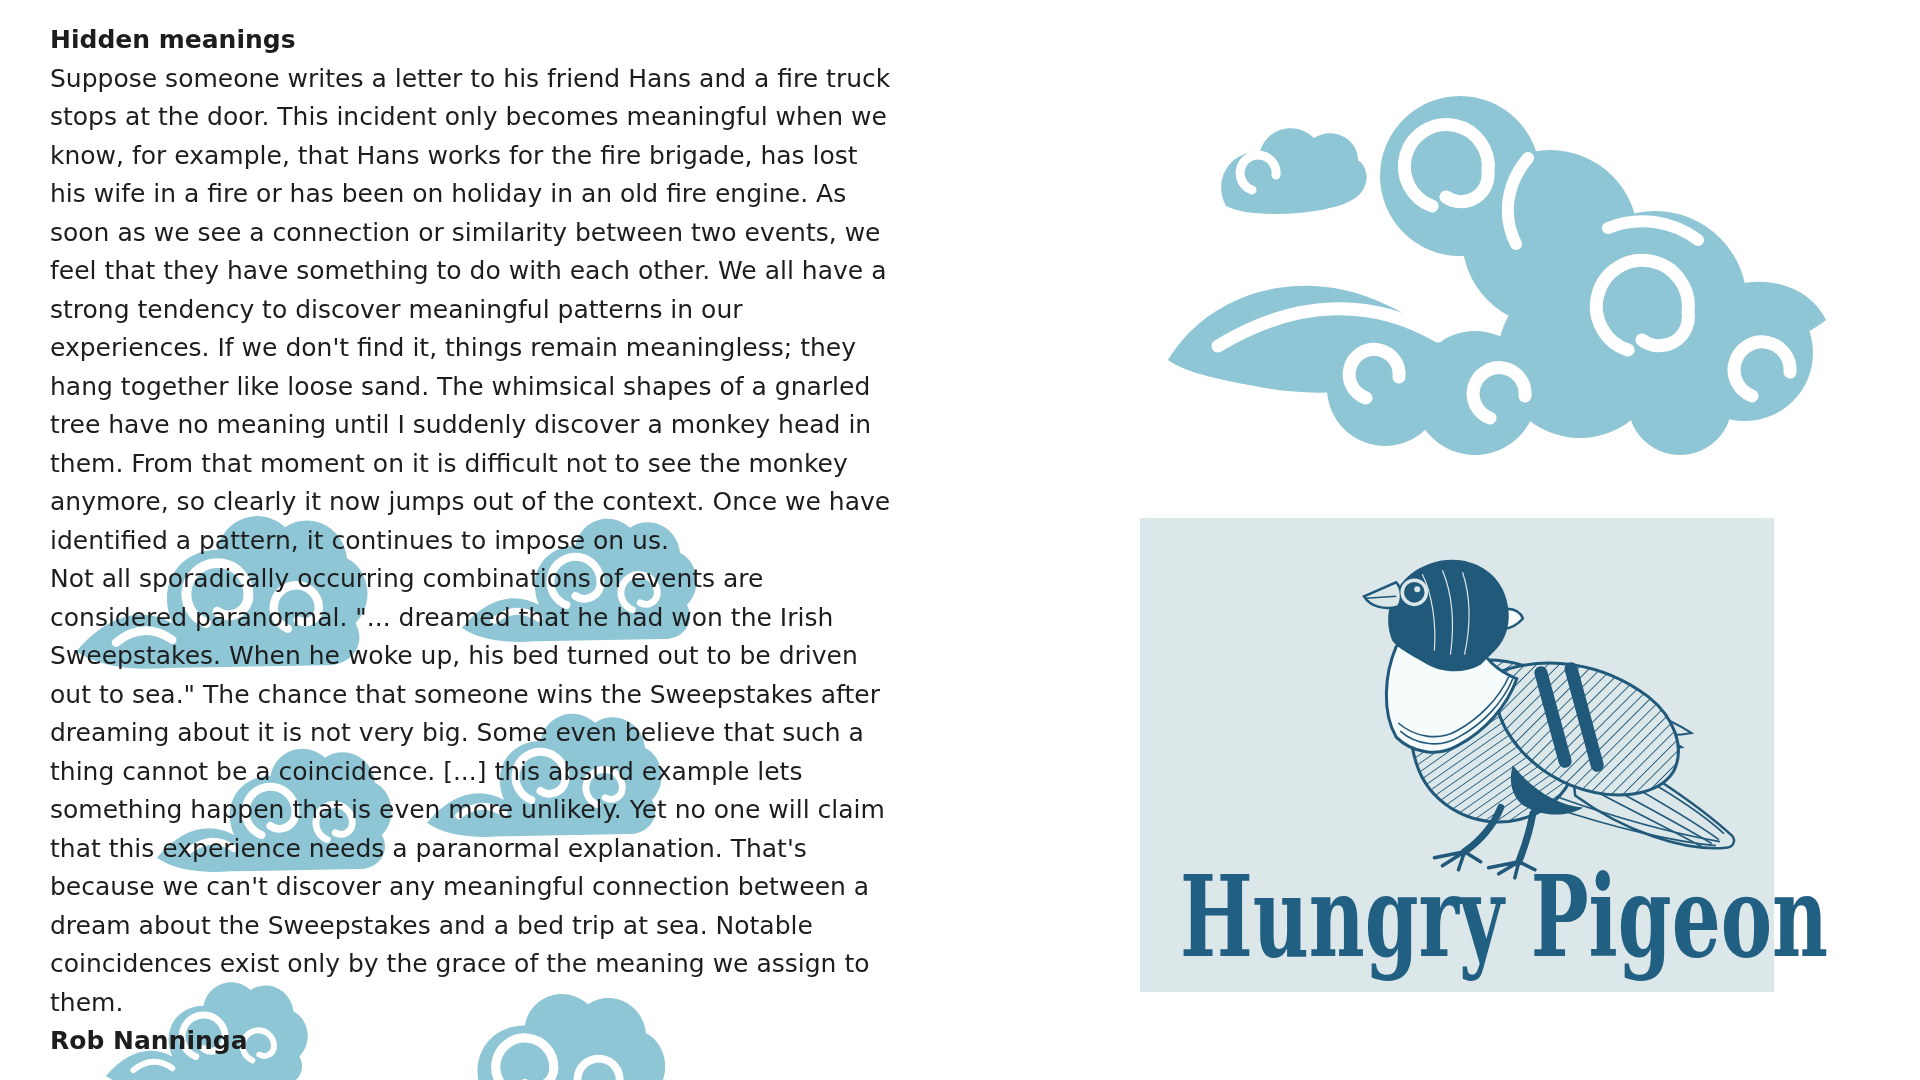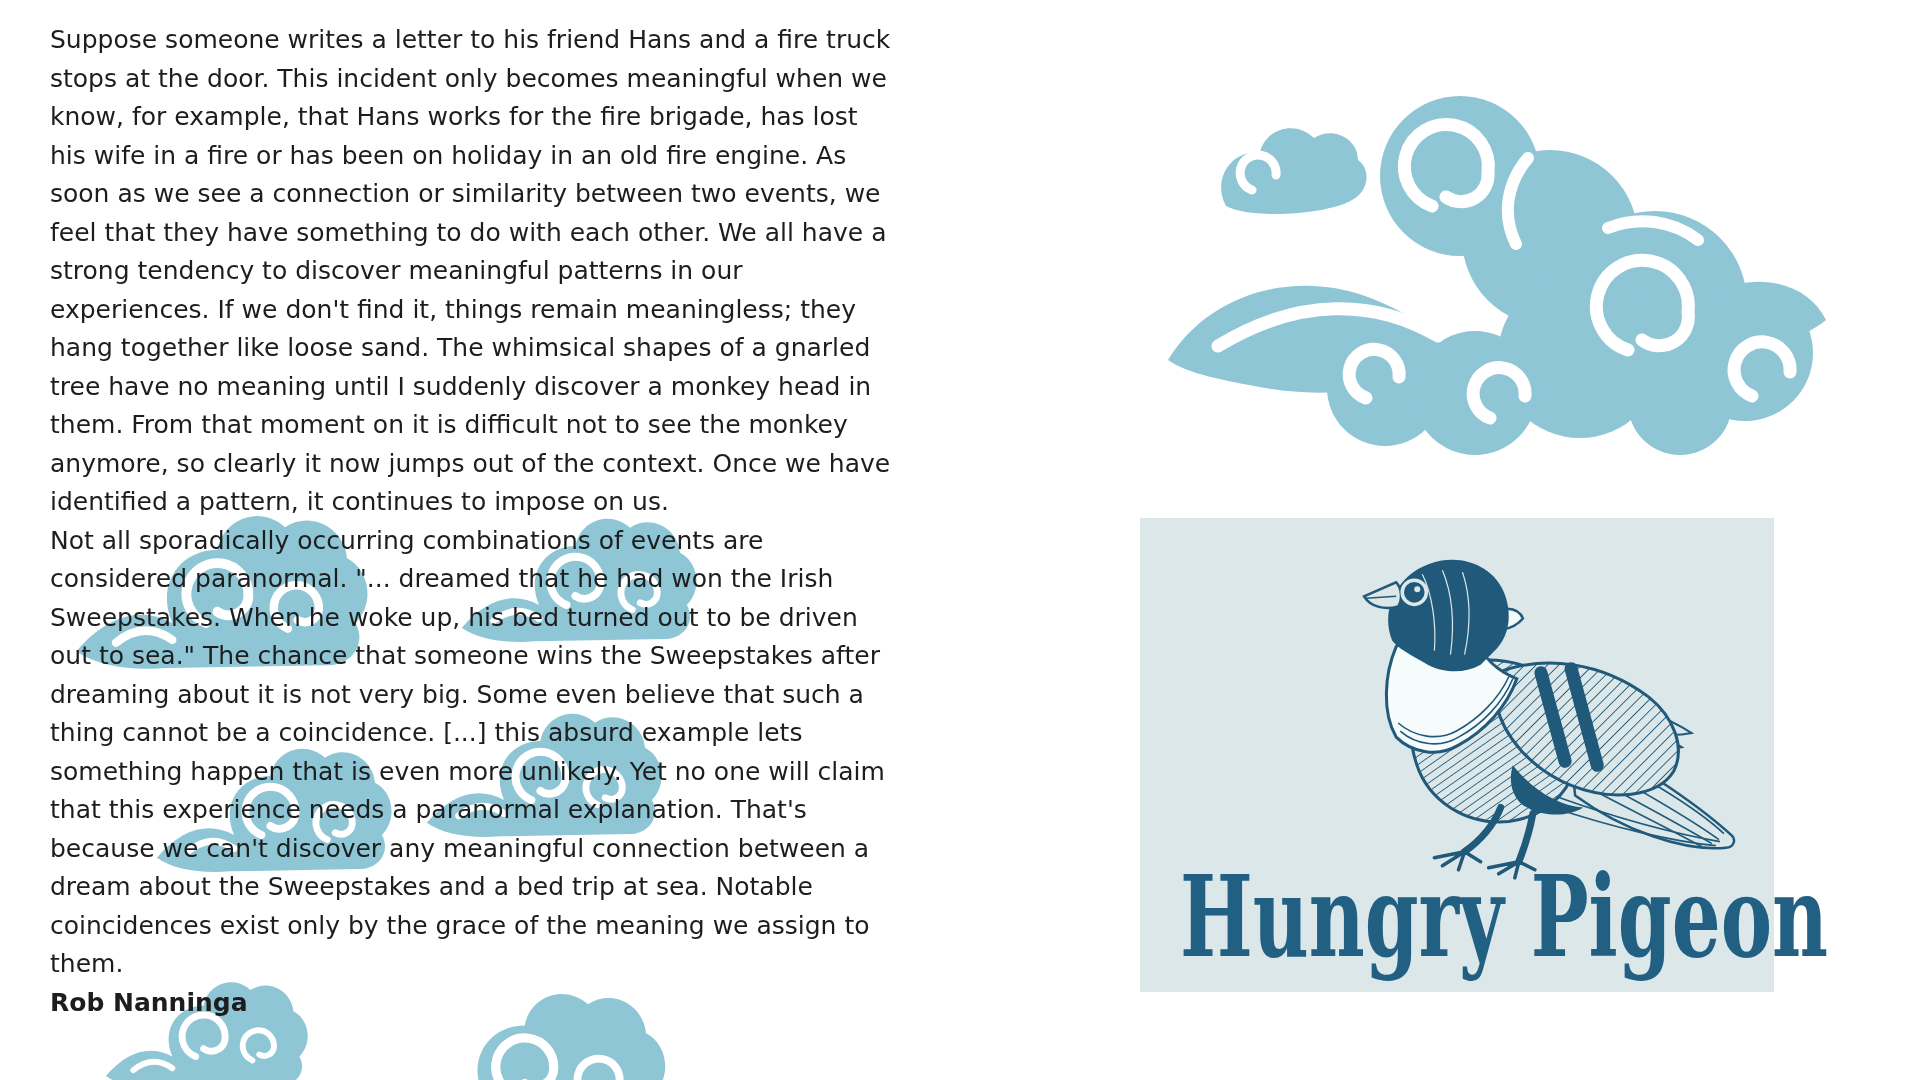--- a/index.html
+++ b/index.html
@@ -74,20 +74,21 @@
       <path class="swb" d="M206,310 a25,25 0 1 1 33,-21"></path>
       <path class="swb" d="M330,330 a26,26 0 1 1 35,-22"></path>
       <path class="swb" style="stroke-width:9" d="M92,102 a18,18 0 1 1 24,-15"></path>
       <path class="swb" d="M58,258 C140,208 216,212 278,248"></path>
       <path class="swb" style="stroke-width:12" d="M368,70 C346,96 342,128 356,156"></path>
       <path class="swb" style="stroke-width:12" d="M448,140 C478,128 512,132 538,152"></path>
     </g>
   </svg>
 
   <main class="article">
+    <h1>Hidden meanings</h1>
     <p>Suppose someone writes a letter to his friend Hans and a fire truck
 stops at the door. This incident only becomes meaningful when we
 know, for example, that Hans works for the fire brigade, has lost
 his wife in a fire or has been on holiday in an old fire engine. As
 soon as we see a connection or similarity between two events, we
 feel that they have something to do with each other. We all have a
 strong tendency to discover meaningful patterns in our
 experiences. If we don't find it, things remain meaningless; they
 hang together like loose sand. The whimsical shapes of a gnarled
 tree have no meaning until I suddenly discover a monkey head in

